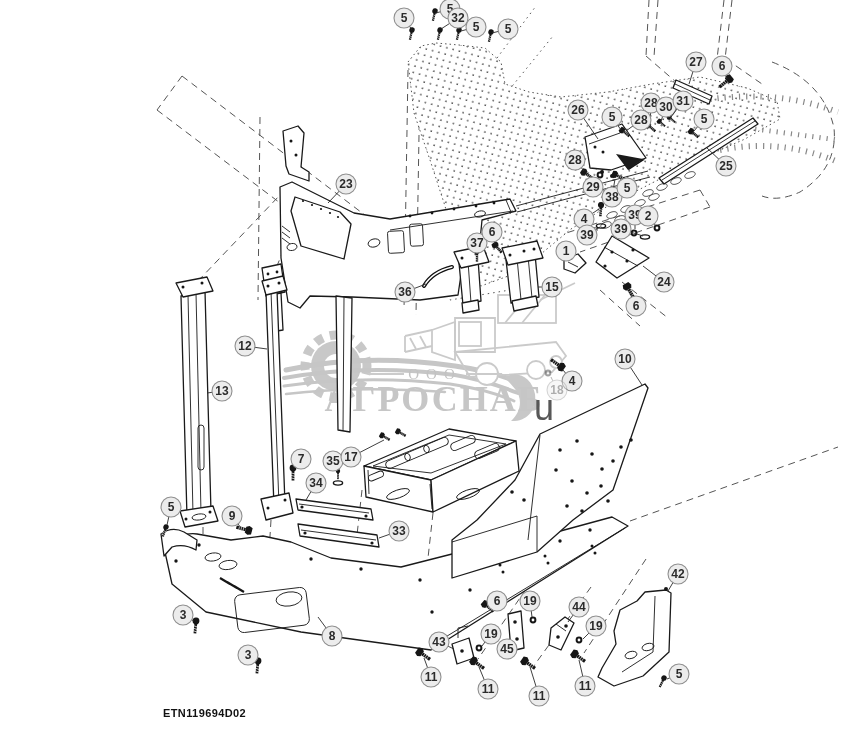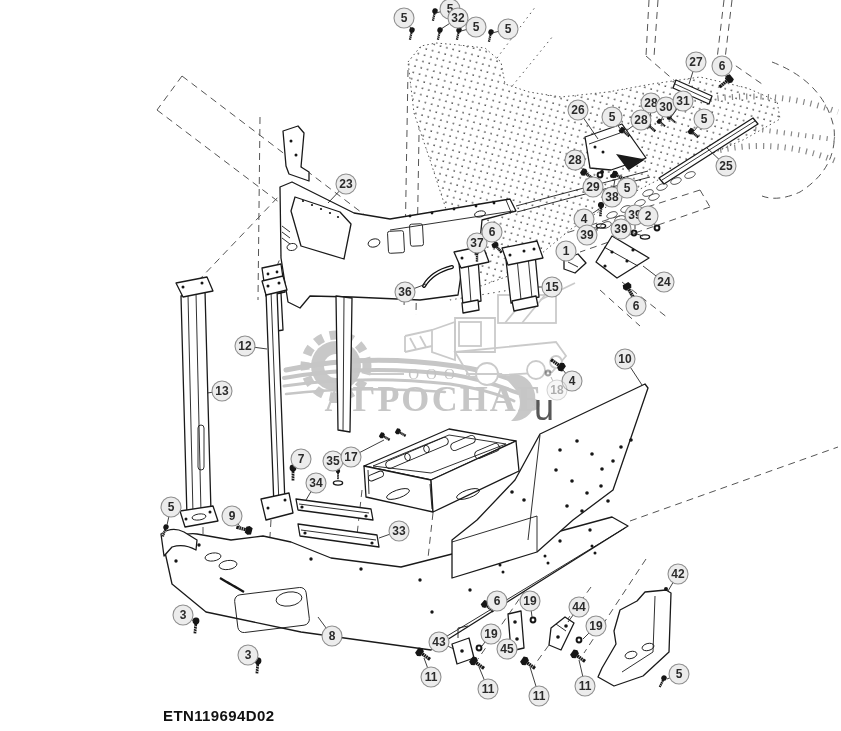--- a/index.html
+++ b/index.html
@@ -1,19 +1,19 @@
 <!DOCTYPE html>
 <html><head>
 <meta charset="utf-8">
 <style>
   html,body{margin:0;padding:0;background:#fff;}
   .stage{position:relative;width:841px;height:731px;background:#fff;overflow:hidden;
          font-family:"Liberation Sans",sans-serif;}
   .stage svg{position:absolute;left:0;top:0;}
-  .drawing-code{position:absolute;left:163px;top:707px;font-size:15px;font-weight:bold;
+  .drawing-code{position:absolute;left:163px;top:707px;font-size:11px;font-weight:bold;
                 letter-spacing:.4px;color:#111;}
   .co-line{stroke:#2a2a2a;stroke-width:.9;}
   .co-circle{fill:#ececec;stroke:#8f8f8f;stroke-width:1.1;}
   .co-text{font:bold 12px "Liberation Sans",sans-serif;fill:#2b2b2b;text-anchor:middle;}
   .part{fill:#fff;stroke:#1a1a1a;stroke-width:1.3;stroke-linejoin:round;}
   .thin{fill:none;stroke:#1a1a1a;stroke-width:.9;}
   .dash{fill:none;stroke:#555;stroke-width:1;stroke-dasharray:7 5;}
   .dot-ln{fill:none;stroke:#555;stroke-width:1;stroke-dasharray:1.5 4;}
   .wm{opacity:.95;}
 </style>

